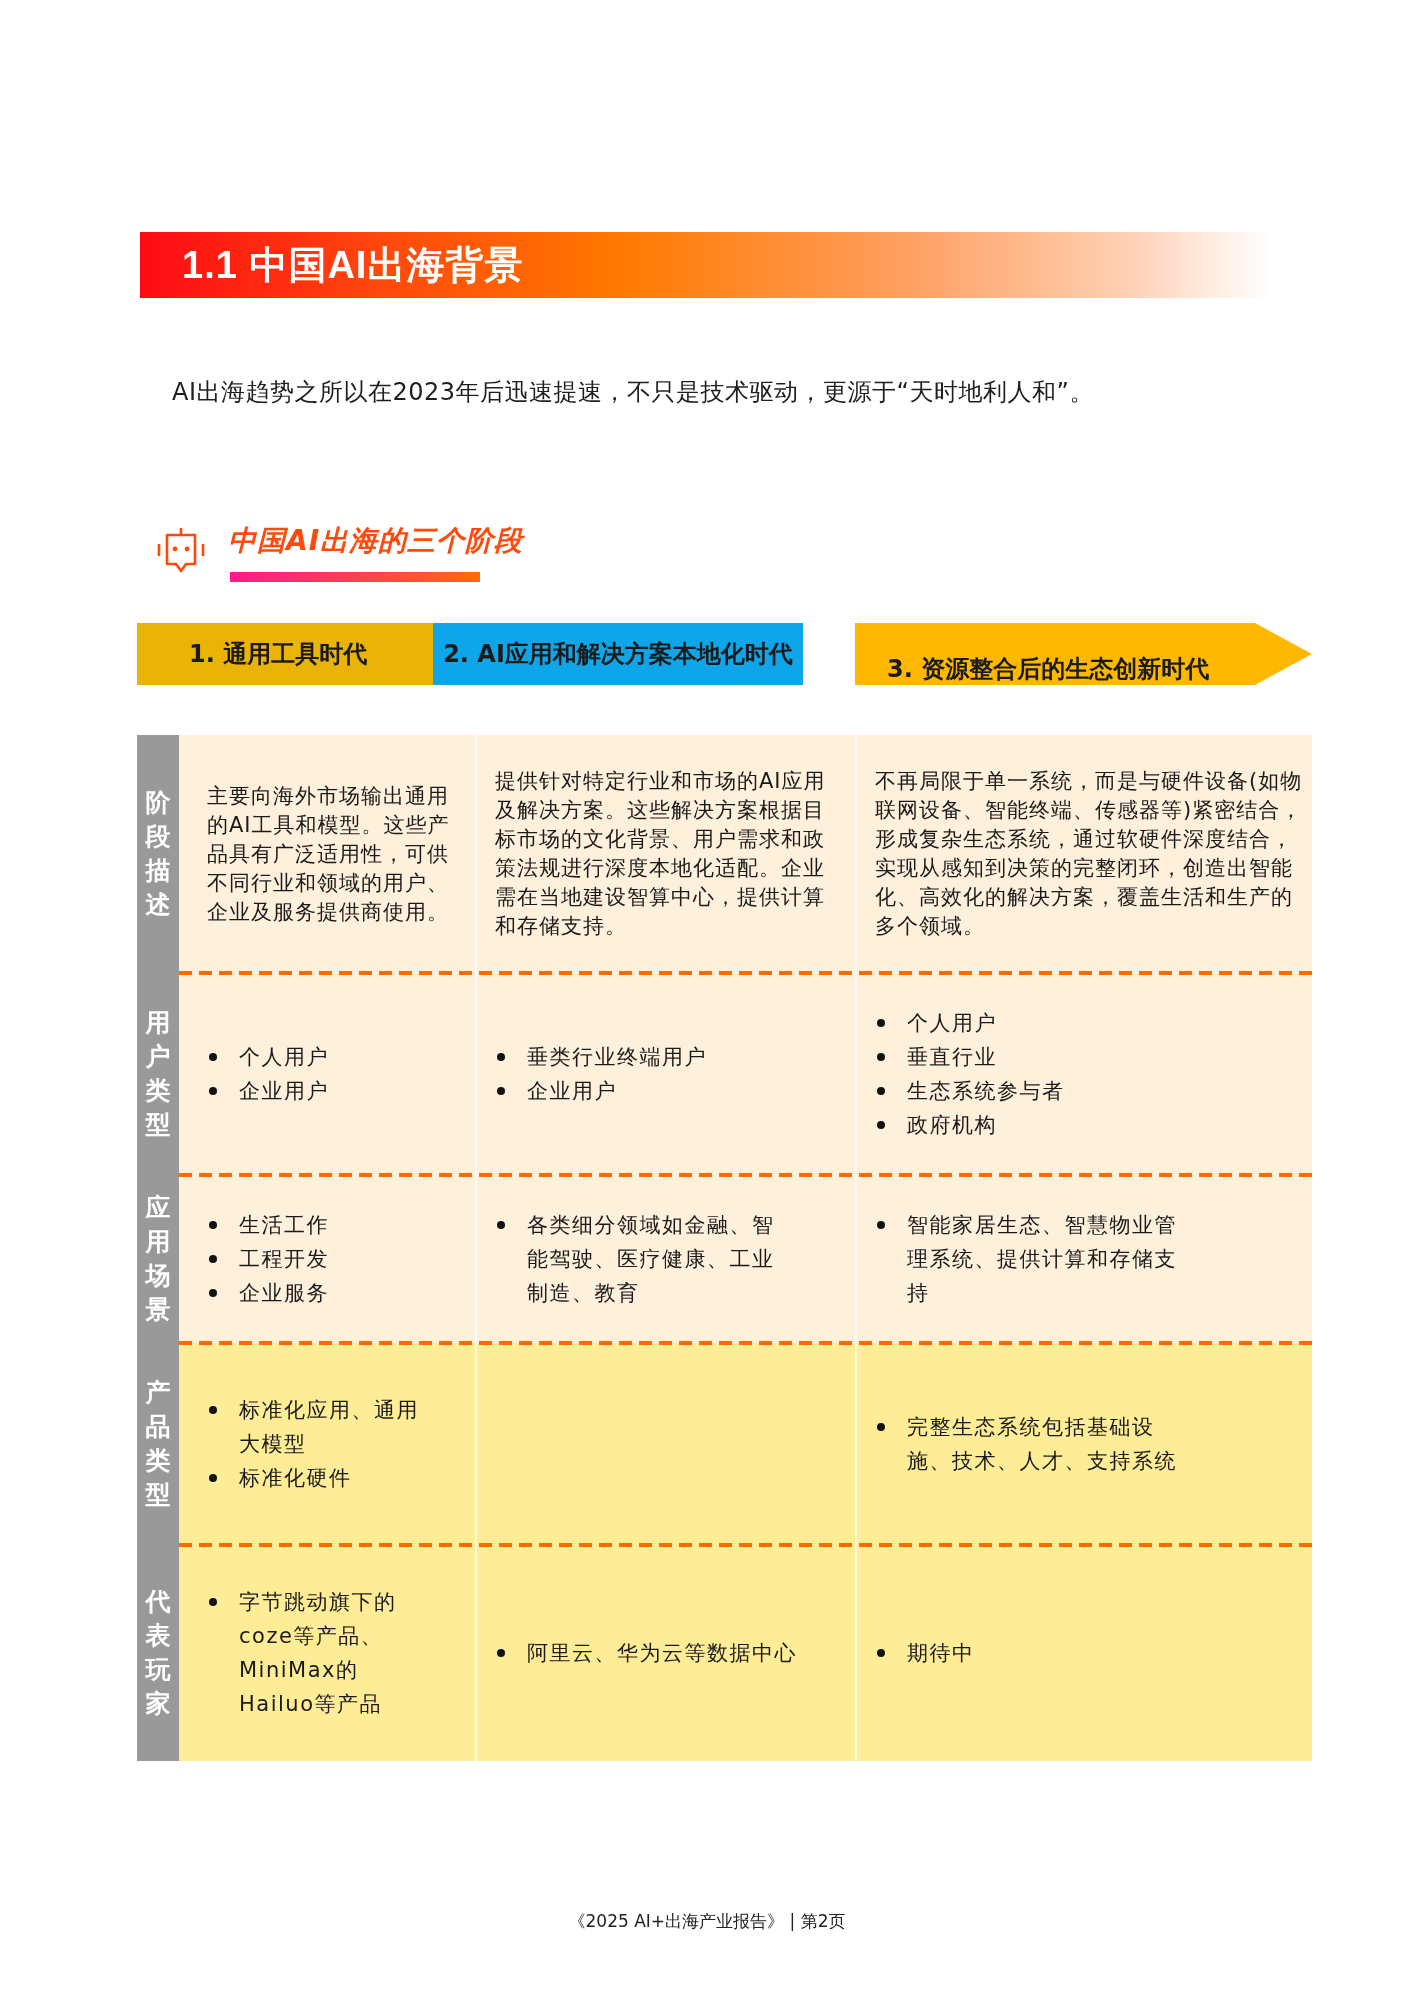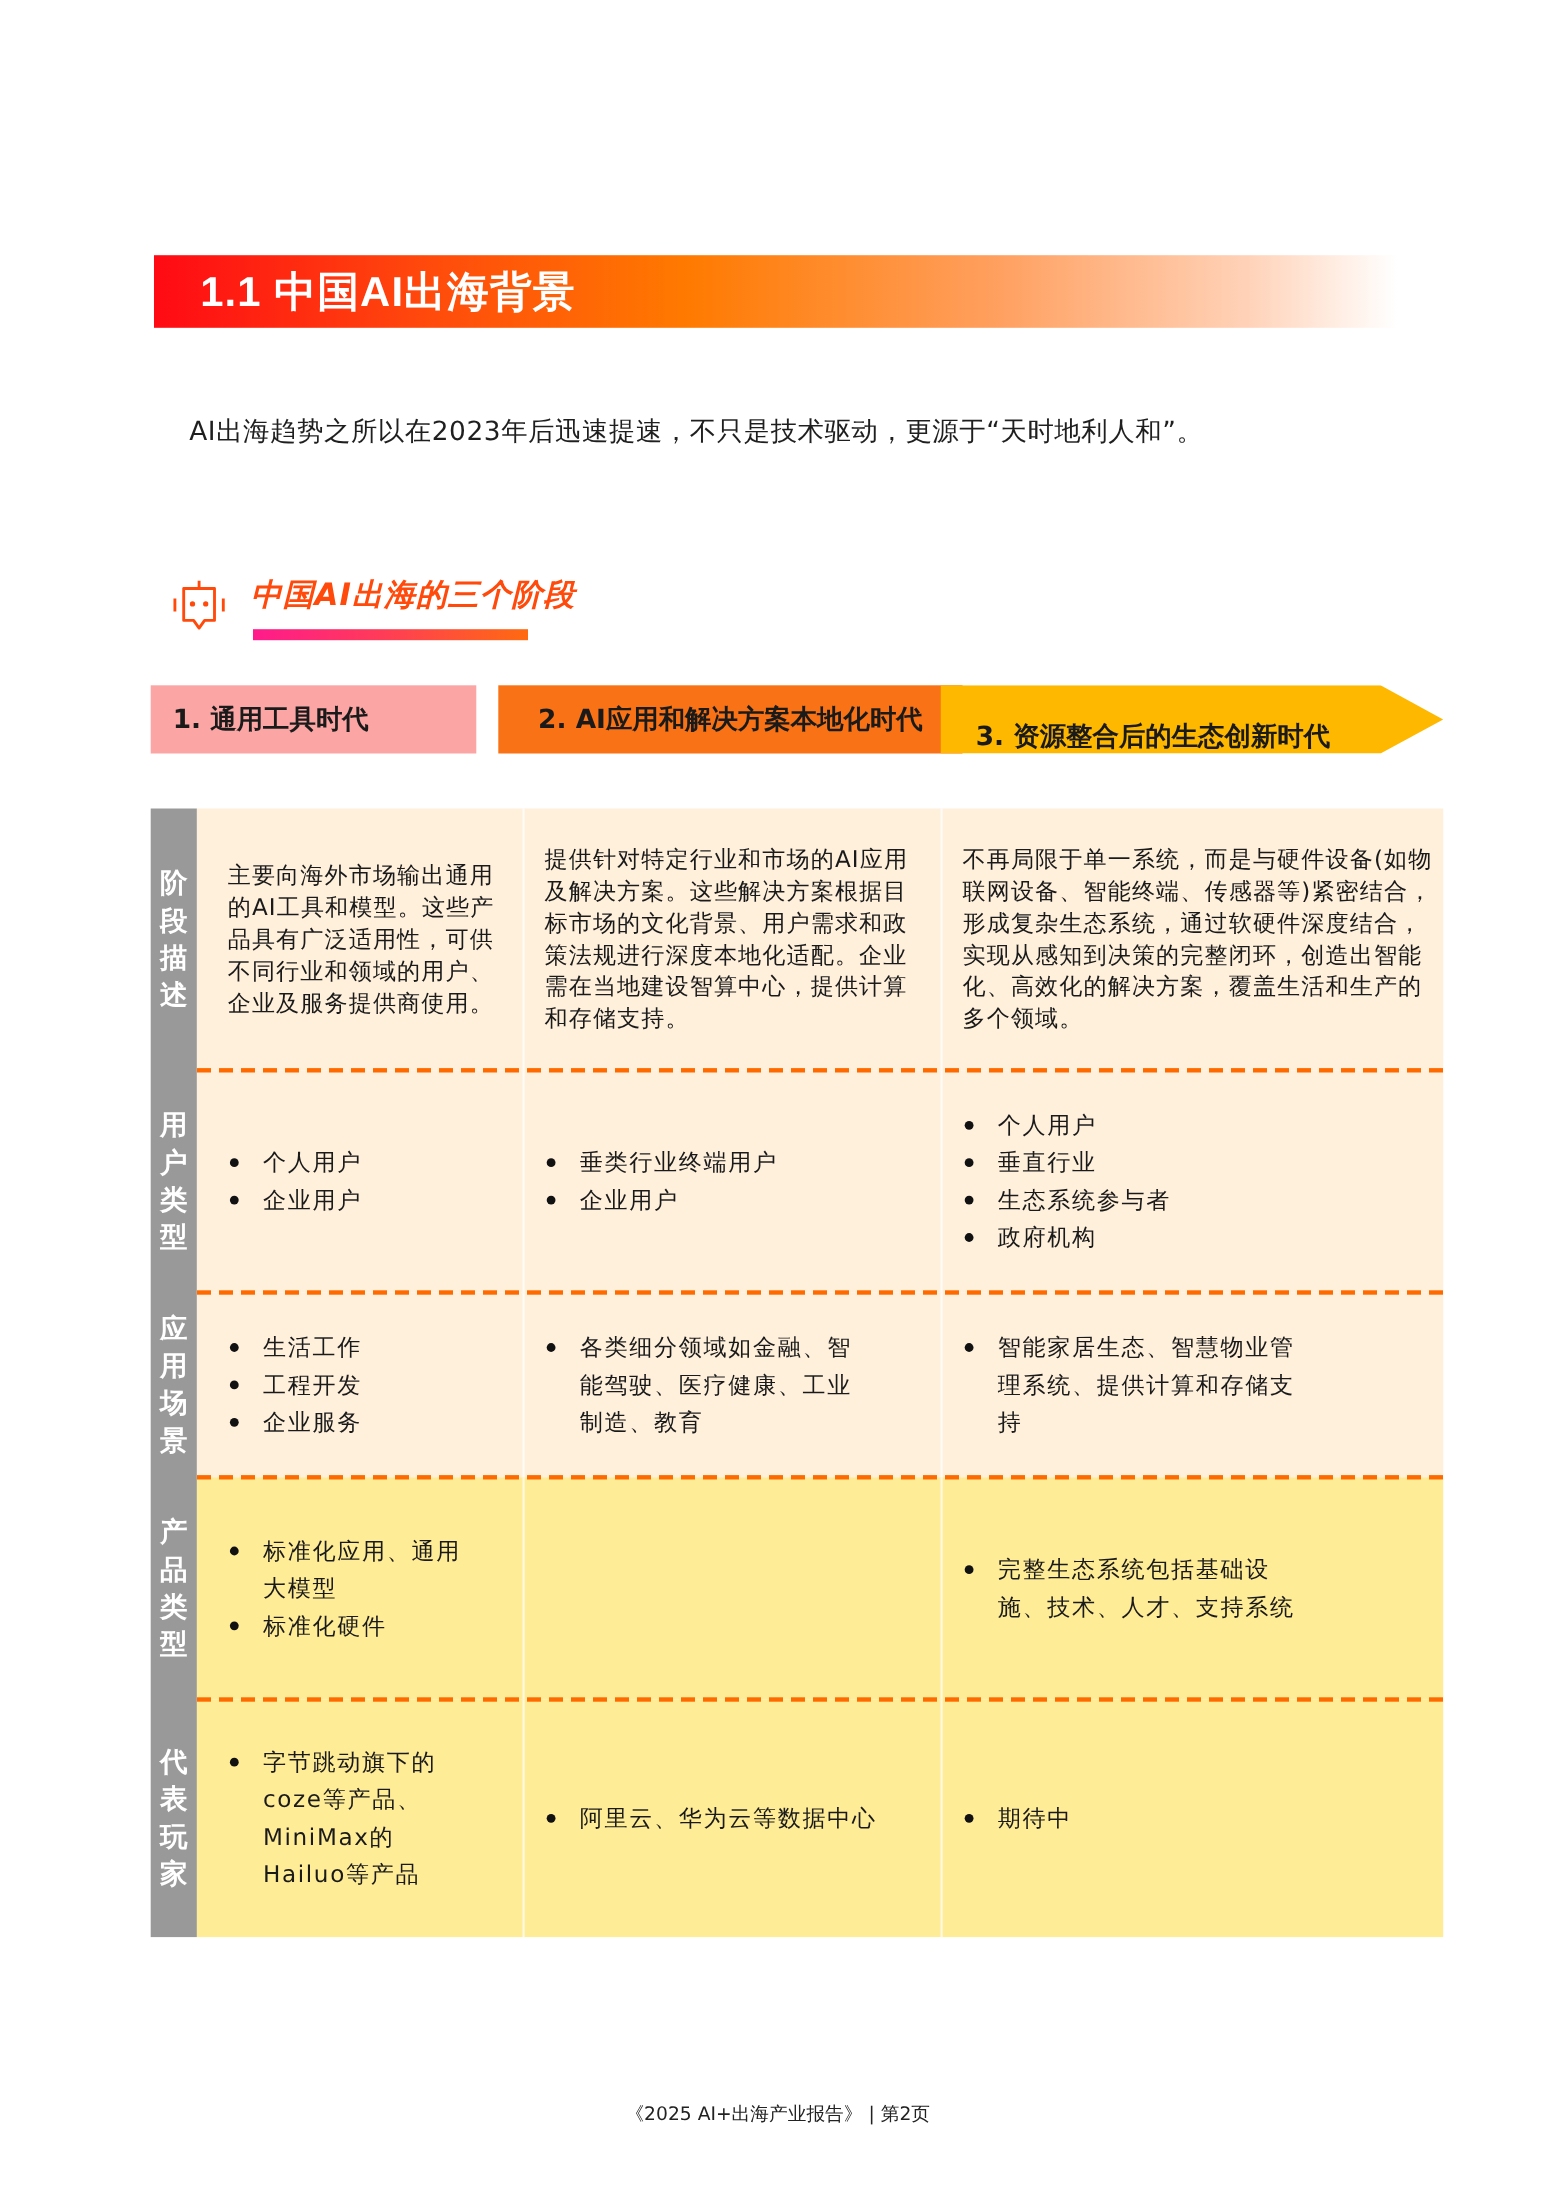--- a/index.html
+++ b/index.html
@@ -26,22 +26,22 @@
     position: absolute; left: 72px; top: 0px; font-size: 28px; font-weight: bold; font-style: italic;
     color: #ff4a0c; letter-spacing: 1px;
   }
   .subheading-underline {
     position: absolute; left: 74px; top: 50px; width: 250px; height: 10px;
     background: linear-gradient(90deg, #ff1a8c 0%, #ff3a5a 45%, #ff6a10 100%);
   }
 
   .phase-bar { position: absolute; left: 137px; top: 623px; height: 62px; width: 1175px; }
   .phase { position: absolute; top: 0; height: 62px; display: flex; align-items: center; font-weight: bold; font-size: 24px; color: #1a1a1a; }
-  .phase-1 { left: 0; width: 296px; background: #fca5a5; padding-left: 20px; }
-  .phase-2 { left: 296px; width: 422px; background: #f97316; justify-content: center; margin-left: 20px; }
+  .phase-1 { left: 0; width: 296px; background: #eab308; padding-left: 52px; }
+  .phase-2 { left: 296px; width: 370px; background: #0ea5e9; justify-content: center; }
   .phase-3 { left: 718px; width: 457px; justify-content: flex-start; padding-left: 32px; align-items: flex-end; }
   .phase-3-shape { position: absolute; left: 718px; top: 0; width: 457px; height: 62px; }
   .phase-3 span { position: relative; z-index: 2; }
 
   .table { position: absolute; left: 137px; top: 735px; width: 1175px; height: 1026px; }
   .row-label-col { position: absolute; left: 0; top: 0; width: 42px; height: 1026px; background: #999999; }
   .row { position: absolute; left: 42px; width: 1133px; }
   .row.light { background: #fff0dc; }
   .row.yellow { background: #ffec96; }
   .row-label {

